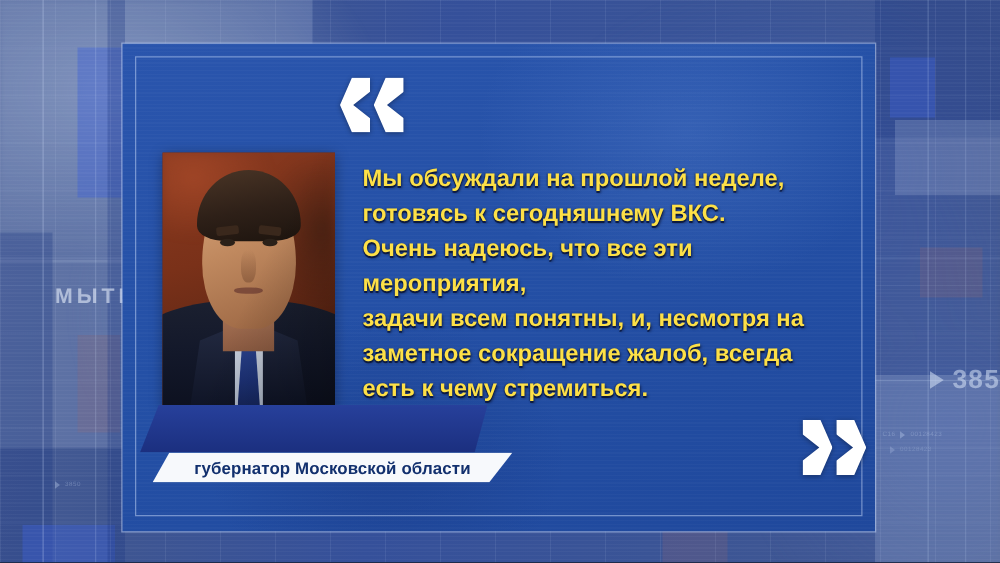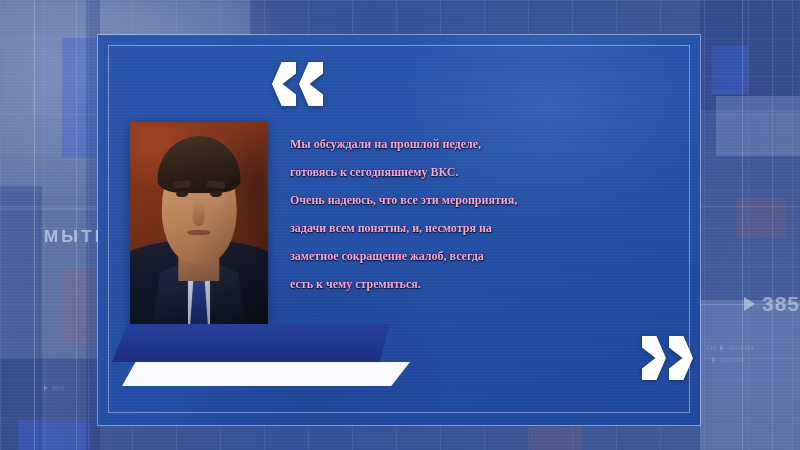--- a/index.html
+++ b/index.html
@@ -270,30 +270,29 @@
     background: linear-gradient(115deg, rgba(0,0,0,.0) 52%, rgba(0,0,0,.32) 100%);
     pointer-events: none;
   }
 
   
   .quote {
     position: absolute;
     left: 290px;
     top: 130px;
     width: 400px;
-    color: #f9a8d4;
-    font-size: 12px;
+    color: #fde047;
+    font-size: 19px;
     font-weight: 700;
     line-height: 28px;
     text-shadow:
       0 1px 0 rgba(8,18,48,.75),
       1px 1px 2px rgba(6,14,40,.60),
      -1px 0 1px rgba(6,14,40,.35);
     white-space: pre-line;
-    font-family: Liberation Serif, serif;
   }
 
   
   .plate-name {
     position: absolute;
     left: 112px;
     top: 324px;
     width: 278px;
     height: 38px;
     background: linear-gradient(180deg, #27409b 0%, #1b2f7f 100%);
@@ -433,14 +432,15 @@
 есть к чему стремиться.</div>
 
   <div class="chev close chev-close">
     <span></span>
     <span></span>
   </div>
 
   <div class="plate-name"></div>
 
   <div class="plate-role"></div>
+  <div class="plate-role-text">губернатор Московской области</div>
 
 </div>
 
 </body></html>

